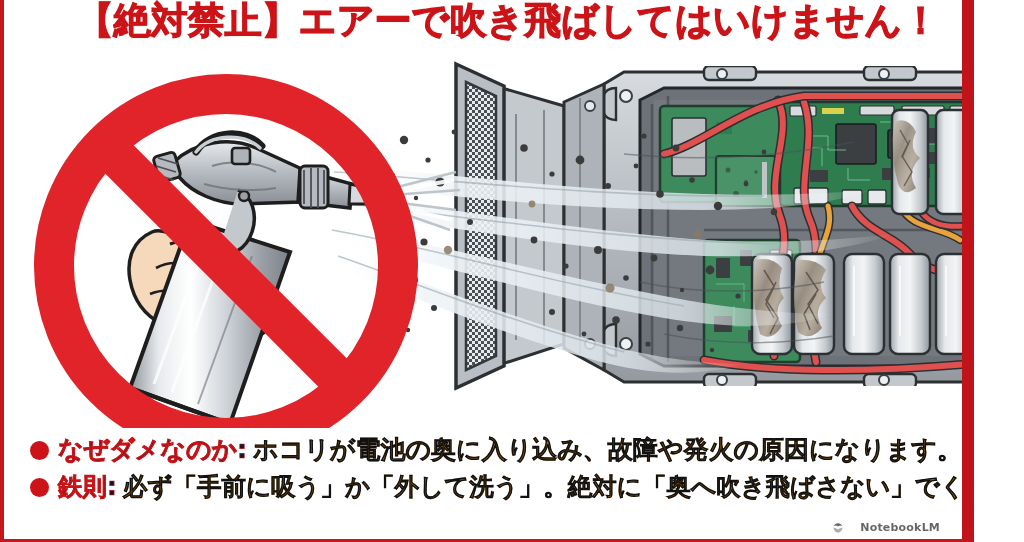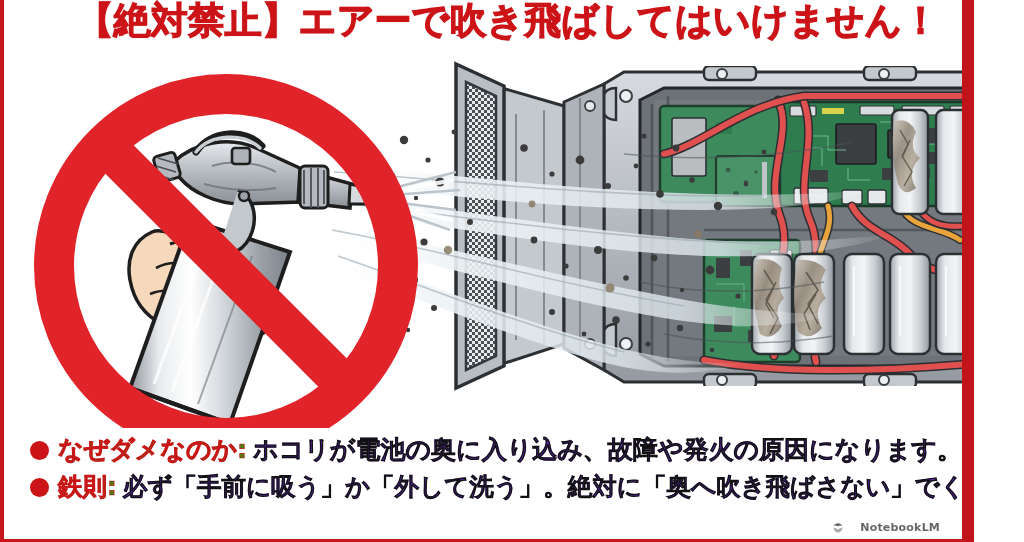--- a/index.html
+++ b/index.html
@@ -73,28 +73,28 @@
     width: 19px;
     height: 19px;
     border-radius: 50%;
     background: #cc1418;
     margin-right: 9px;
     flex: 0 0 auto;
     position: relative;
     top: 2px;
   }
   .lbl {
-    color: #4d7c0f;
+    color: #0f172a;
     font-weight: 700;
     font-size: 25px;
     line-height: 32px;
     -webkit-text-stroke: 0.7px #cc1418;
   }
   .body-txt {
-    color: #6d28d9;
+    color: #a16207;
     font-weight: 700;
     font-size: 25px;
     line-height: 32px;
     margin-left: 6px;
     -webkit-text-stroke: 0.55px #111111;
   }
   .bullet-row.second .lbl,
   .bullet-row.second .body-txt { font-size: 24.5px; text-align: center; }
 
   

